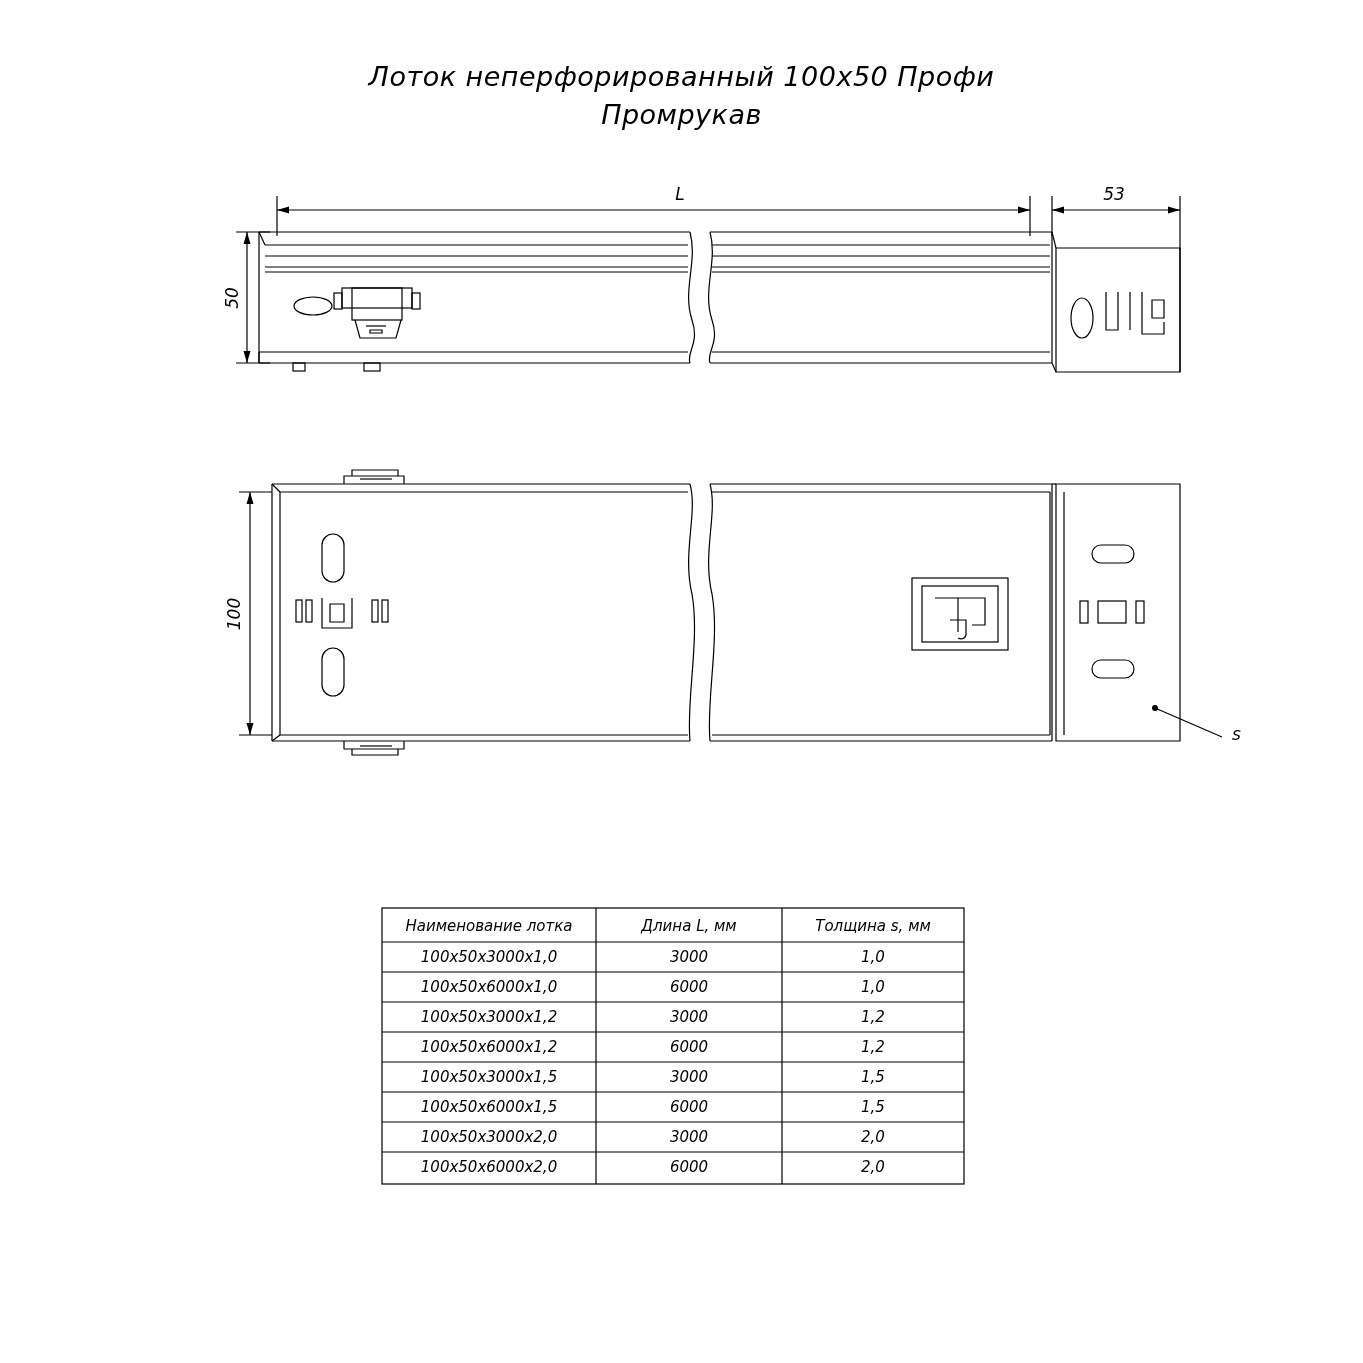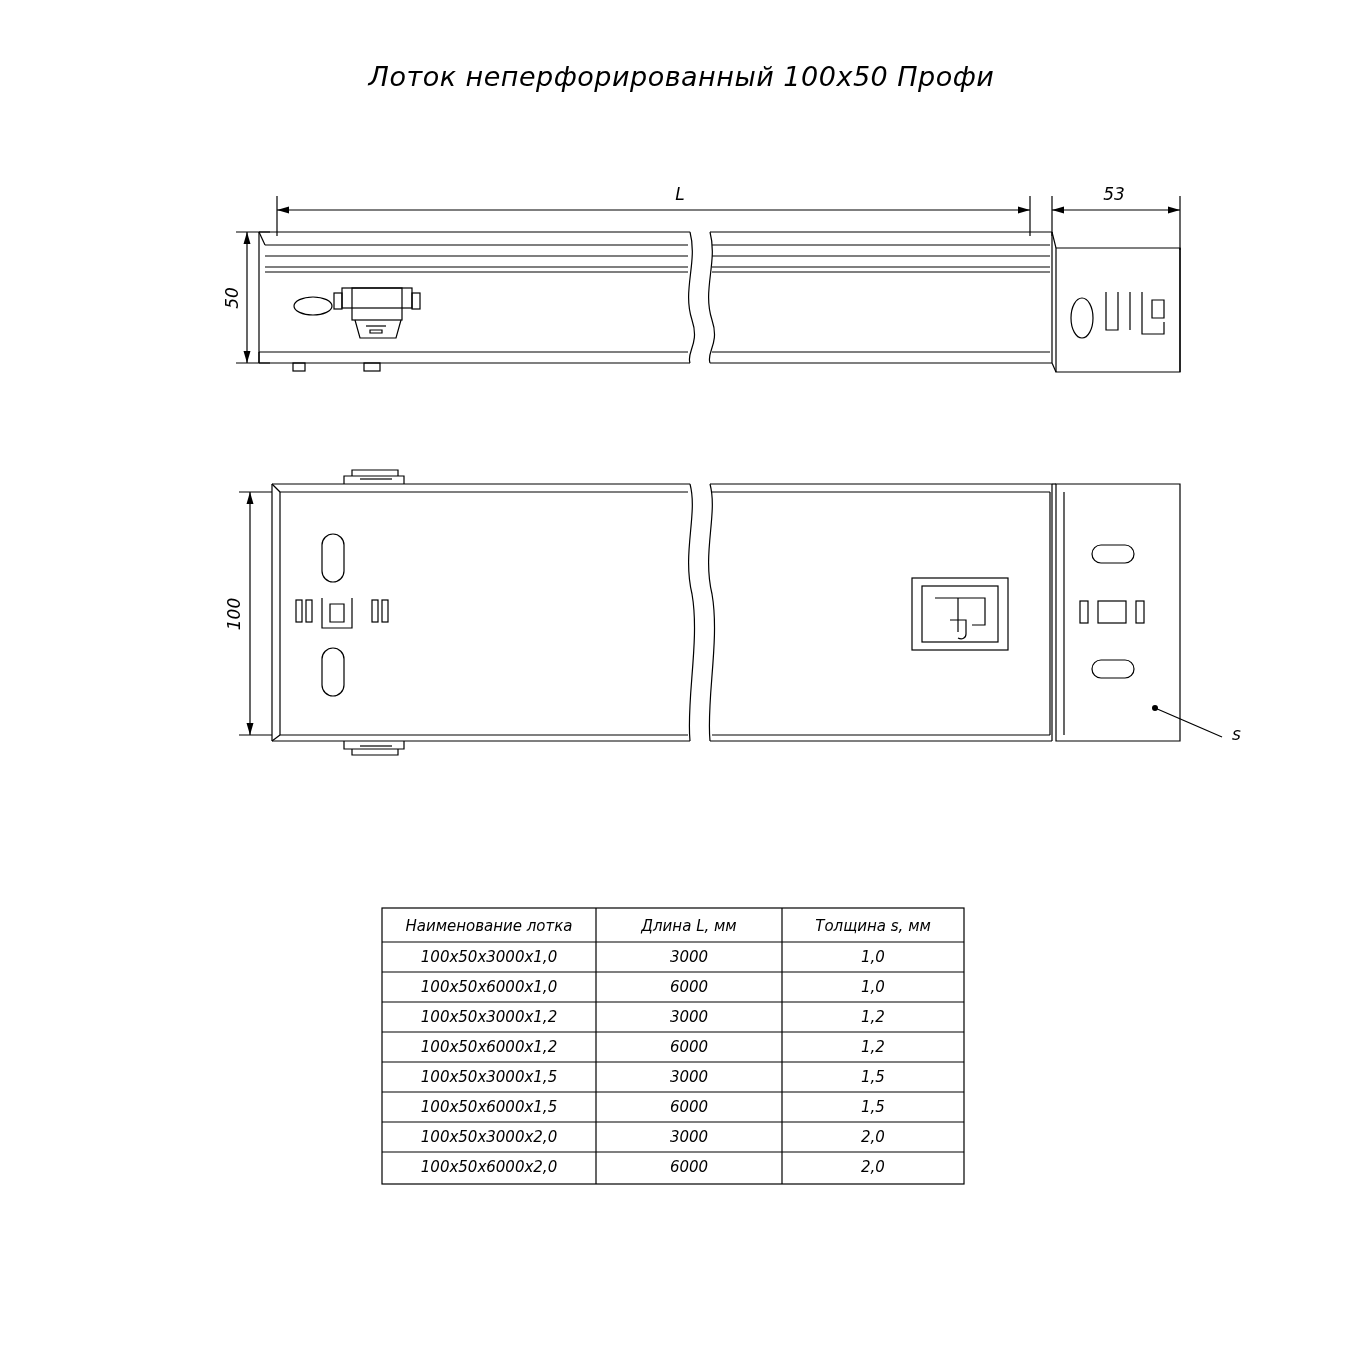--- a/index.html
+++ b/index.html
@@ -43,20 +43,21 @@
   }
   .dim-label { font-size: 17px; }
   .tbl-head { font-size: 15px; }
   .tbl-cell { font-size: 15px; }
 </style>
 </head>
 <body>
 
 <div class="title-block">
   <div class="title-line">Лоток неперфорированный 100х50 Профи</div>
+  <div class="title-line">Промрукав</div>
 </div>
 
 <svg id="sheet" width="1363" height="1363" viewBox="0 0 1363 1363">
 
   <g fill="none" stroke="#000000" stroke-width="1.2" shape-rendering="geometricPrecision">
 
     <g>
 
       <g>
         <line x1="277" y1="210" x2="1030" y2="210"></line>

